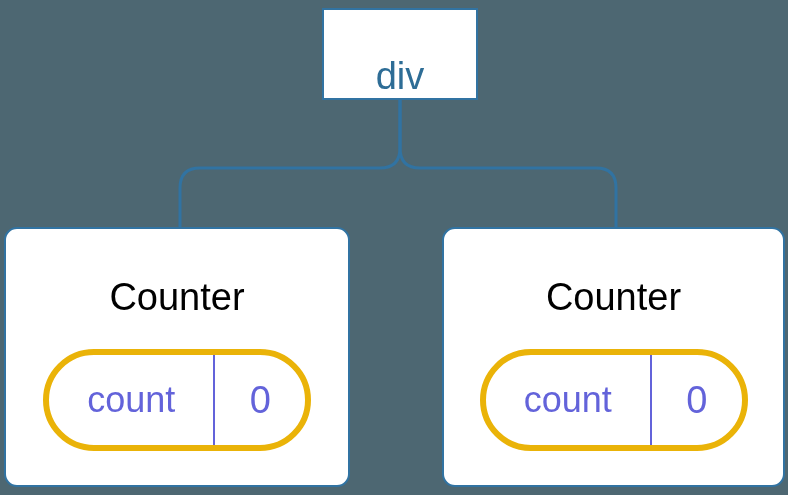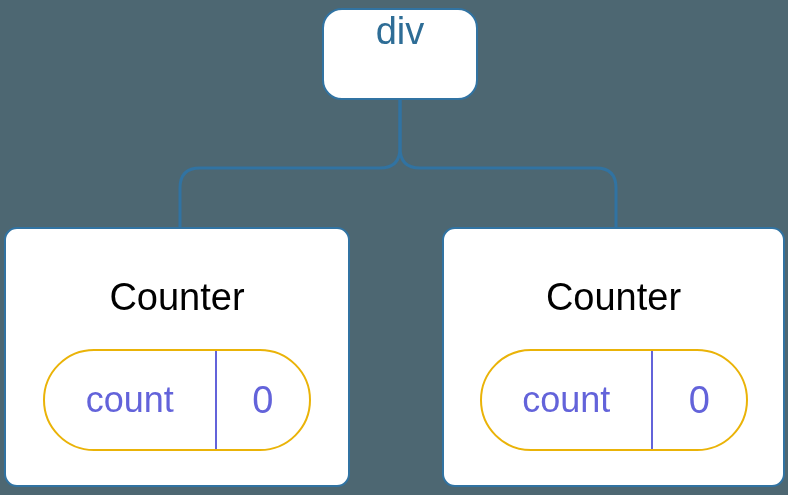--- a/index.html
+++ b/index.html
@@ -15,23 +15,23 @@
   }
   .connector-svg{
     position:absolute;left:0;top:0;width:788px;height:495px;
     pointer-events:none;
   }
   .node-root{
     position:absolute;
     left:322px;top:8px;width:156px;height:92px;
     background:#ffffff;
     border:2.5px solid #3173A2;
-    border-radius:20px;
+    border-radius:0;
     box-sizing:border-box;
-    display:flex;align-items:flex-start;justify-content:center;
+    display:flex;align-items:flex-end;justify-content:center;
     font-size:38px;
     color:#2E6D96;
   }
   .counter-card{
     position:absolute;
     top:227px;width:346px;height:260px;
     background:#ffffff;
     border:2px solid #3173A2;
     border-radius:13px;
     box-sizing:border-box;
@@ -42,21 +42,21 @@
   .counter-title{
     margin-top:42px;
     height:52px;
     display:flex;align-items:center;
     font-size:38px;
     color:#000000;
   }
   .state-pill{
     margin-top:26px;
     width:268px;height:102px;
-    border:2px solid #eab308;
+    border:6px solid #eab308;
     border-radius:60px;
     box-sizing:border-box;
     display:flex;
     overflow:hidden;
     background:#ffffff;
   }
   .state-key-cell{
     flex:0 0 65%;
     display:flex;align-items:center;justify-content:center;
     border-right:2px solid #6363DA;

